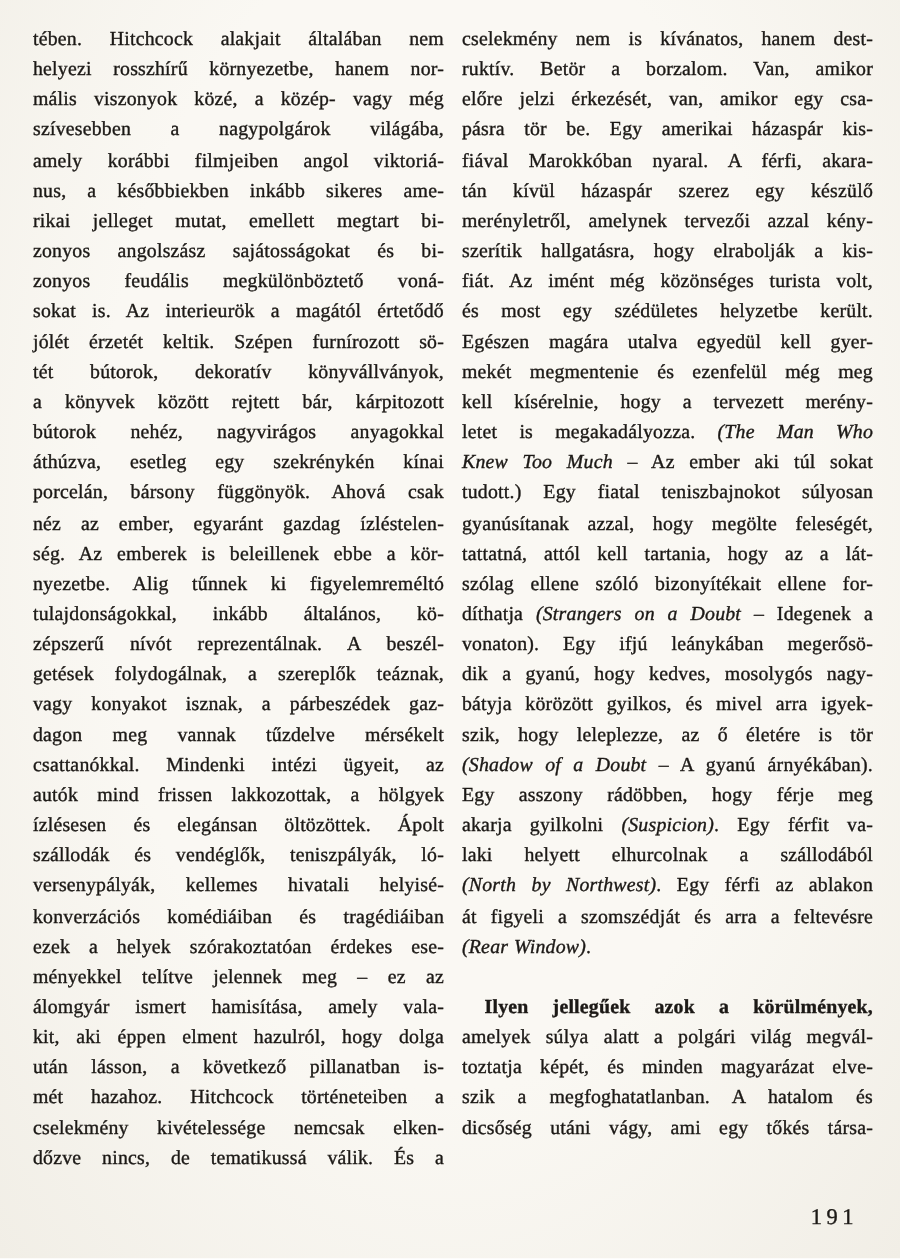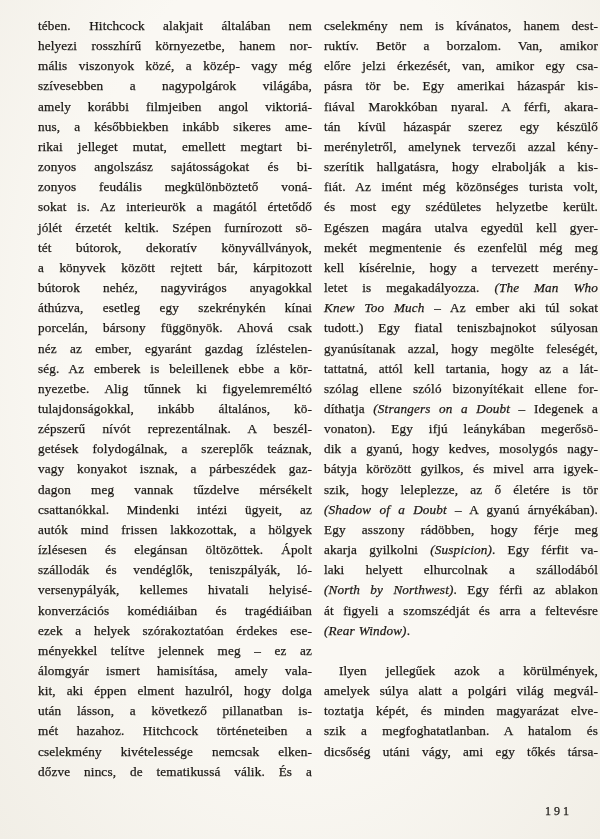--- a/index.html
+++ b/index.html
@@ -8,41 +8,41 @@
     width:600px;height:839px;
     box-sizing:border-box;
     background:radial-gradient(ellipse at 50% 40%, #faf8f3 55%, #f1eee6 100%);
     font-family:"Liberation Serif","DejaVu Serif",serif;
     color:#1c1916;
     overflow:hidden;
   }
   .columns{
     display:flex;
     gap:12px;
-    padding:16px 14px 0 38px;
+    padding:16px 14px 0 22px;
   }
   .col{width:274px;flex:none;}
   .line{
     font-size:13.2px;
     line-height:20.15px;
     letter-spacing:0.15px;
     word-spacing:0.5px;
     text-align:justify;
     text-align-last:justify;
     -webkit-text-stroke:0.25px #1c1916;
   }
   .line.last{text-align-last:left;}
-  .line.indent{text-indent:15px;}
+  .line.indent{text-indent:15px;font-weight:bold;}
   .line.gap{margin-top:20.15px;}
   .it{font-style:italic;}
   .page-number{
     position:absolute;
     top:804px;
     right:28px;
-    font-size:12px;
+    font-size:15px;
     letter-spacing:3px;
     -webkit-text-stroke:0.25px #1c1916;
   }
 </style>
 </head>
 <body>
 
 <div class="page">
   <div class="columns">
     <div class="col" id="col-left">

